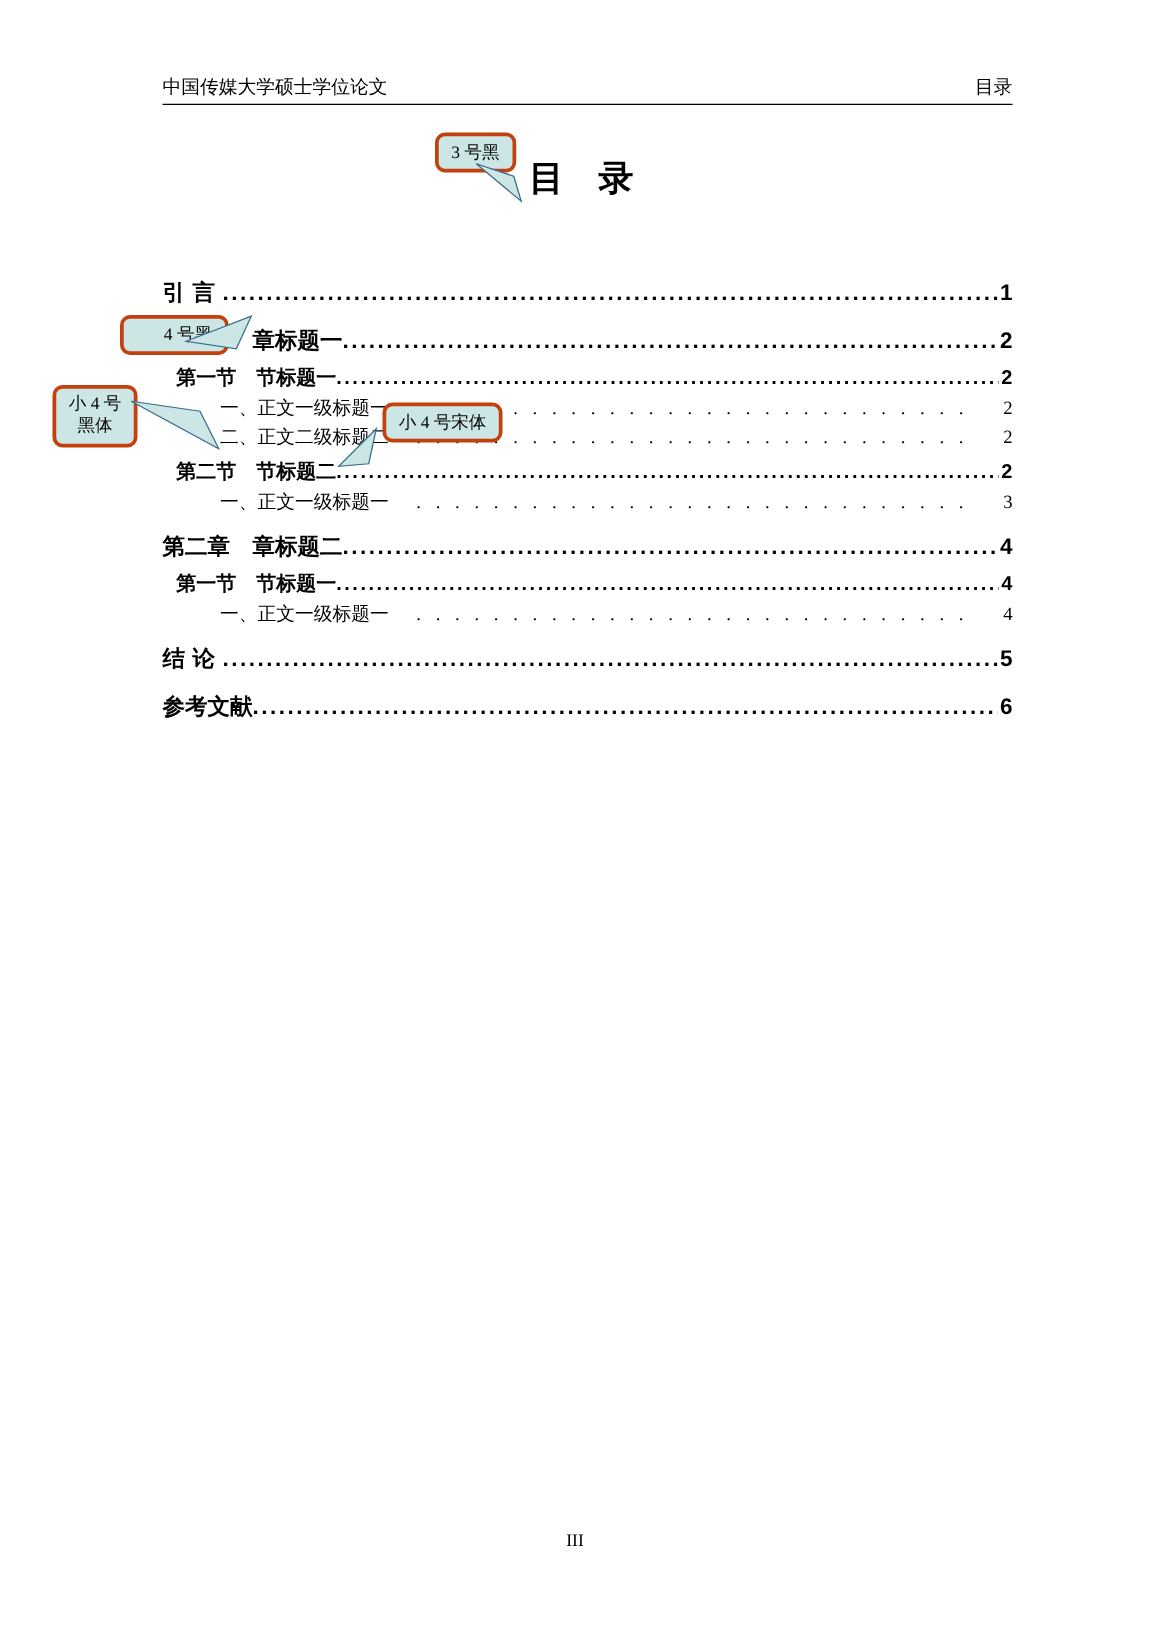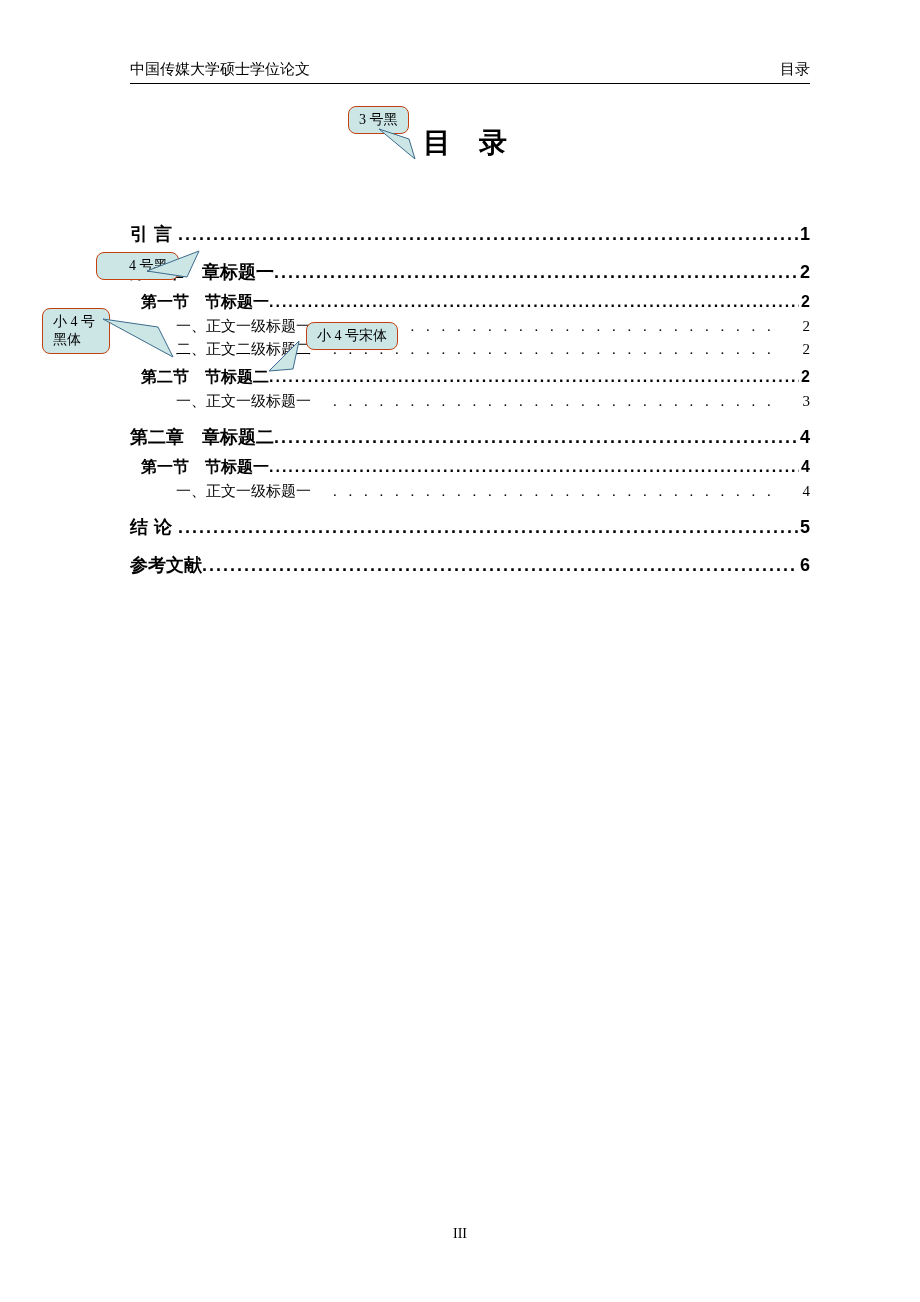--- a/index.html
+++ b/index.html
@@ -61,26 +61,26 @@
   .lvl1 { font-weight: bold; font-family: "SimHei","黑体",sans-serif; font-size: 18px; margin-top: 14px; }
   .lvl2 { font-weight: bold; font-family: "SimHei","黑体",sans-serif; font-size: 16px; margin-left: 11px; margin-top: 8px;}
   .lvl3 { font-family: "SimSun","宋体",serif; font-size: 15px; margin-left: 46px; gap: 22px; }
   .lvl3 .toc-dots { letter-spacing: 4px; }
   .lvl3 .toc-dots::after {
     content: ". . . . . . . . . . . . . . . . . . . . . . . . . . . . . . . . . . . . . . . . . . . . . . . . . . . . . . . . . . . . . . . . . . . . . . . . . . . . . . . .";
   }
   .callout {
     position: absolute;
     background: #cce6e6;
-    border: 1px solid #c2410c;
+    border: 3px solid #c2410c;
     border-radius: 8px;
     padding: 4px 10px;
     font-size: 14px;
     font-family: "SimSun","宋体",serif;
-    text-align: left;
+    text-align: center;
     z-index: 10;
   }
   .callout svg {
     position: absolute;
     overflow: visible;
   }
   .c1 { left: 348px; top: 106px; }
   .c1 svg { left: 30px; top: 22px; }
   .c2 { left: 96px; top: 252px; padding-left: 32px; }
   .c2 svg { left: 50px; top: 18px; }

